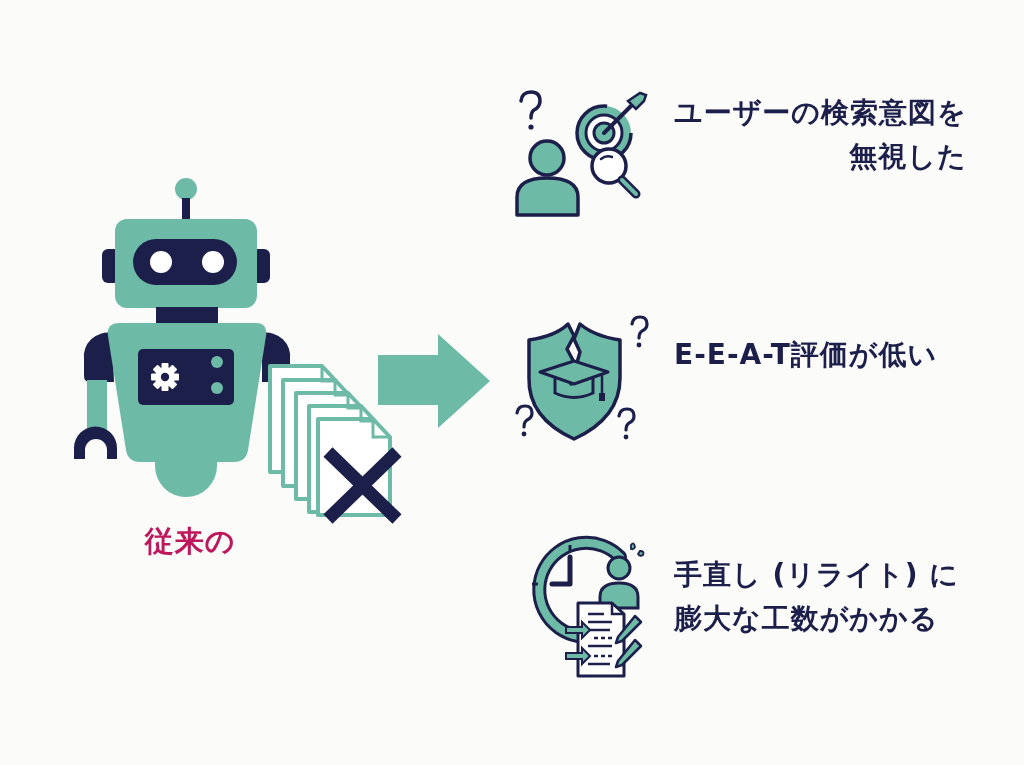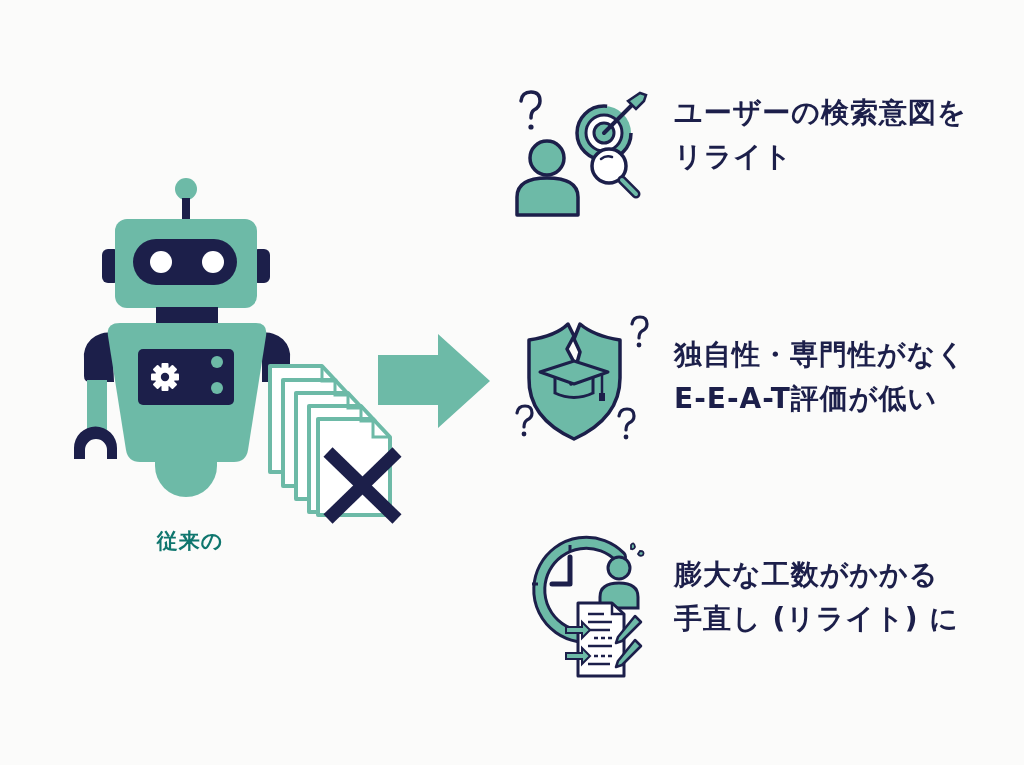--- a/index.html
+++ b/index.html
@@ -1,20 +1,20 @@
 <!DOCTYPE html>
 <html><head>
 <meta charset="utf-8">
 <style>
   html,body{margin:0;padding:0;}
   body{width:1024px;height:765px;background:#fbfbfa;position:relative;overflow:hidden;
        font-family:"DejaVu Sans","Liberation Sans",sans-serif;color:#1c1f4a;}
   .abs{position:absolute;}
   .robot-label{position:absolute;left:60px;top:520px;width:260px;text-align:center;
-       font-weight:bold;font-size:21px;line-height:42px;letter-spacing:1px;color:#0f766e;}
+       font-weight:bold;font-size:29px;line-height:42px;letter-spacing:1px;color:#be185d;}
   .item-text{position:absolute;left:674px;font-weight:bold;font-size:28px;line-height:44px;
        color:#1c1f4a;white-space:nowrap;letter-spacing:1px;}
   .item-text div{display:block;}
   svg{overflow:visible;}
 </style>
 </head>
 <body>
 
 <svg class="abs" style="left:0;top:0" width="1024" height="765" viewBox="0 0 1024 765">
 
@@ -155,26 +155,25 @@
   <g stroke="#1c1f4a" stroke-width="2.5" stroke-linejoin="round">
     <path d="M635 616 L641 622 L622 641 L616 643 L618 637 Z" fill="#6dbaa7"></path>
     <path d="M635 640 L641 646 L622 665 L616 667 L618 661 Z" fill="#6dbaa7"></path>
   </g>
 </svg>
 
 <div class="robot-label">
   <div>従来の</div>
 </div>
 
-<div class="item-text" style="top:91px;">
+<div class="item-text" style="top:91px;text-align:right;">
   <div>ユーザーの検索意図を</div>
-  <div>リライト</div>
+  <div>無視した</div>
 </div>
 
 <div class="item-text" style="top:333px;">
-  <div>独自性・専門性がなく</div>
   <div>E-E-A-T評価が低い</div>
 </div>
 
 <div class="item-text" style="top:553px;">
+  <div>手直し (リライト) に</div>
   <div>膨大な工数がかかる</div>
-  <div>手直し (リライト) に</div>
 </div>
 
 </body></html>

